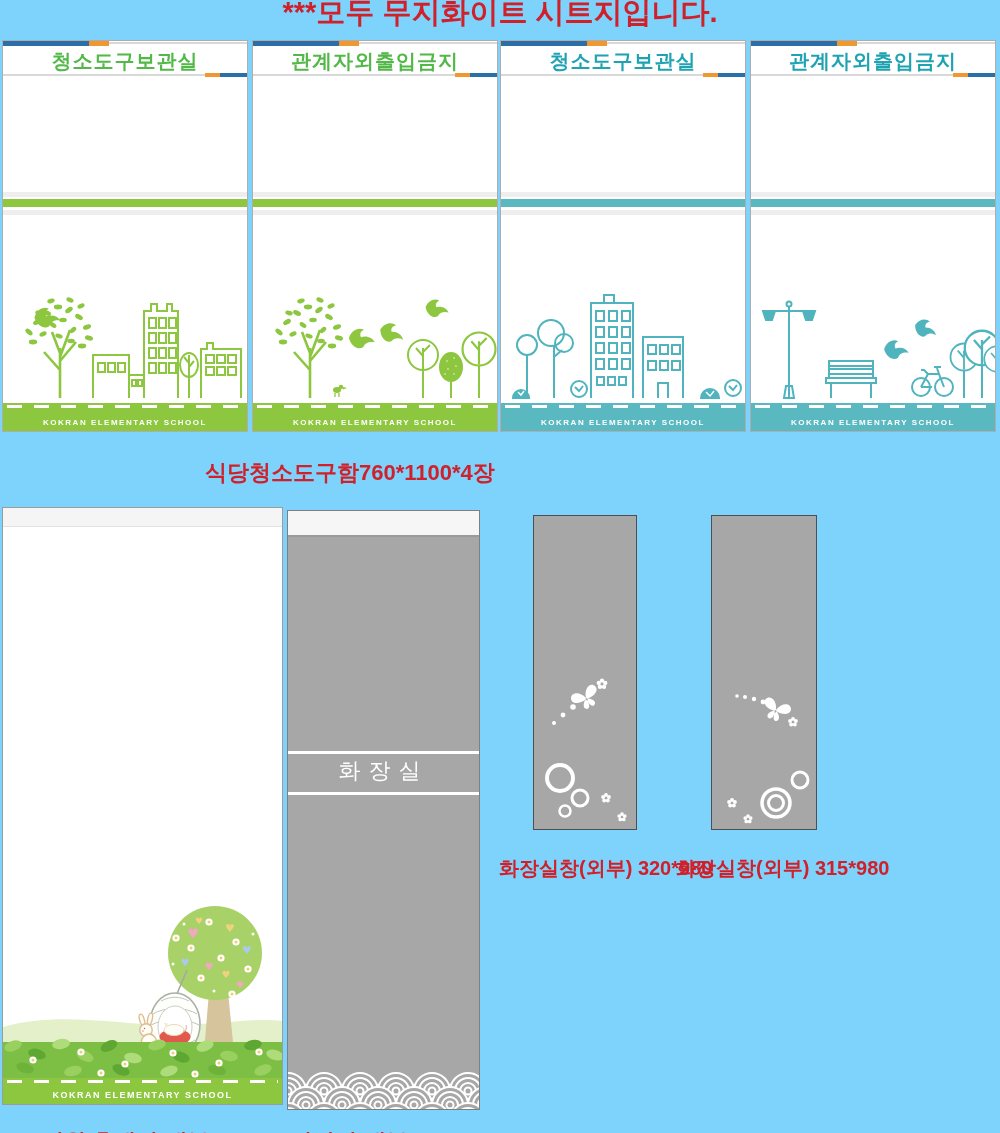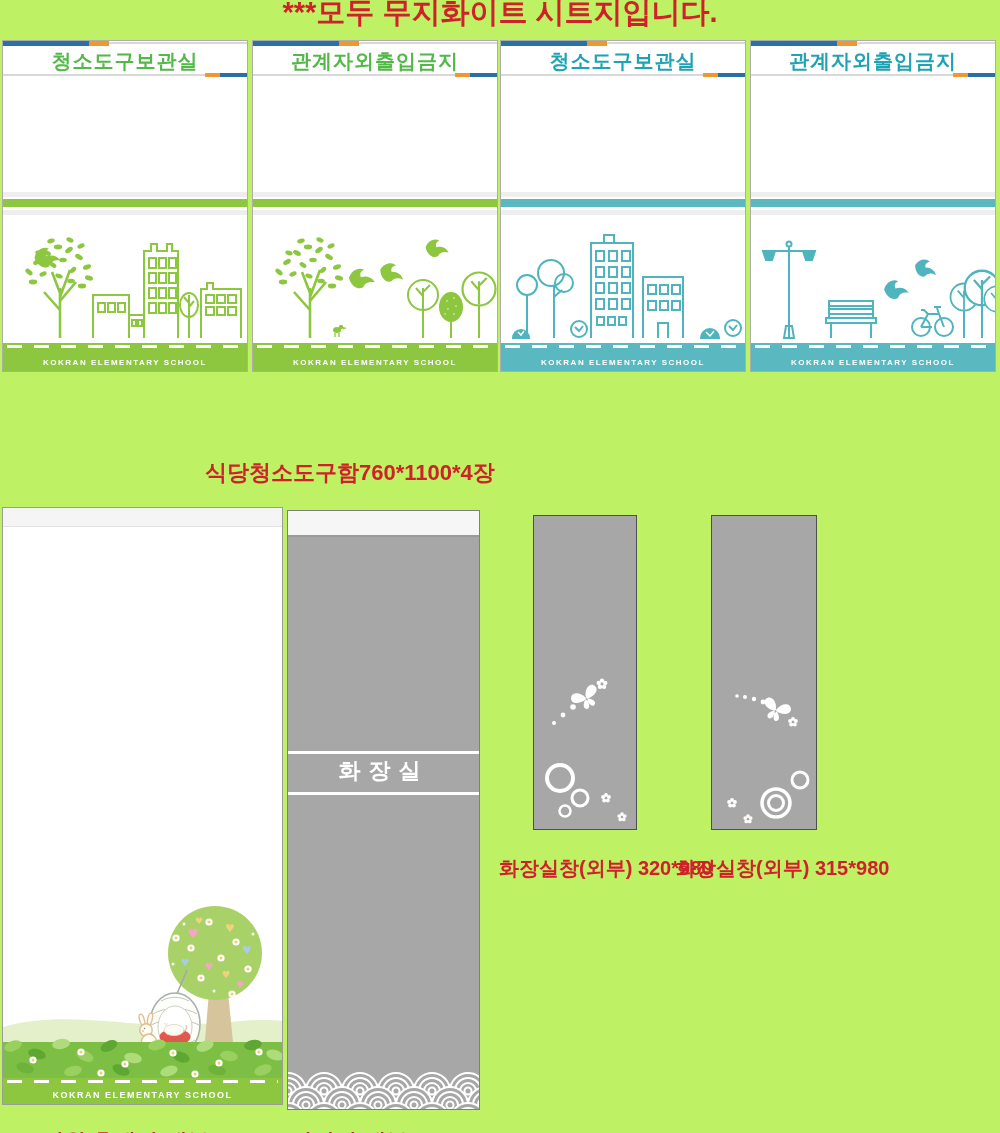--- a/index.html
+++ b/index.html
@@ -1,25 +1,25 @@
 <!DOCTYPE html>
 <html><head>
 <meta charset="utf-8">
 <style>
   html,body{margin:0;padding:0;background:#fff;font-family:"Liberation Sans",sans-serif;}
-  #canvas{position:relative;width:1000px;height:1133px;overflow:hidden;background:#bef264;}
+  #canvas{position:relative;width:1000px;height:1133px;overflow:hidden;background:#7dd3fc;}
   #title{position:absolute;top:-7px;left:0;right:0;text-align:center;font-size:29px;font-weight:bold;color:#d0202a;white-space:nowrap;}
   .caption{position:absolute;font-weight:bold;color:#d0202a;white-space:nowrap;margin-top:18px;}
   #cap-top{left:205px;top:440px;font-size:22px;}
   #cap-lounge{left:20px;top:1109px;font-size:22px;}
   #cap-toilet{left:291px;top:1109px;font-size:22px;}
   #cap-winA{left:499px;top:837px;width:176px;text-align:center;font-size:20px;}
   #cap-winB{left:676px;top:837px;width:176px;text-align:right;font-size:20px;}
 
-  .panel{position:absolute;top:40px;width:246px;height:332px;border:1px solid #adadad;background:#fff;box-sizing:border-box;}
+  .panel{position:absolute;top:40px;width:246px;height:392px;border:1px solid #adadad;background:#fff;box-sizing:border-box;}
   .hbar-blue{position:absolute;top:0;left:0;width:86px;height:5px;background:#2a6fa8;}
   .hbar-orange{position:absolute;top:0;left:86px;width:20px;height:5px;background:#f0982f;}
   .hbar-gray{position:absolute;top:1px;left:106px;right:0;height:2px;background:#d8d8d8;}
   .hdr{position:absolute;top:7px;left:0;right:0;text-align:center;font-size:20px;font-weight:bold;letter-spacing:1px;}
   .panel.g .hdr{color:#52b848;}
   .panel.t .hdr{color:#1fa3b3;}
   .uline-gray{position:absolute;top:33px;left:0;width:202px;height:2px;background:#d8d8d8;}
   .uline-orange{position:absolute;top:32px;left:202px;width:15px;height:4px;background:#f0982f;}
   .uline-blue{position:absolute;top:32px;left:217px;right:0;height:4px;background:#2a6fa8;}
   .stripe{position:absolute;left:0;right:0;height:5px;background:#eeeeee;}
@@ -37,21 +37,21 @@
   #lounge{position:absolute;left:2px;top:507px;width:281px;height:598px;border:1px solid #9c9c9c;background:#fff;box-sizing:border-box;}
   #lounge .topstrip{position:absolute;top:0;left:0;right:0;height:18px;background:#f5f5f5;border-bottom:1px solid #e2e2e2;}
   #lounge svg{position:absolute;left:0;bottom:26px;}
   #lounge .band{height:26px;background:#8dc63f;}
   #lounge .school{font-size:9px;}
 
   #toilet{position:absolute;left:287px;top:510px;width:193px;height:600px;border:1px solid #7f7f7f;background:#a7a7a7;box-sizing:border-box;}
   #toilet .topstrip{position:absolute;top:0;left:0;right:0;height:24px;background:#f6f6f6;border-bottom:2px solid #9a9a9a;}
   .tline{position:absolute;left:0;right:0;height:3px;background:#fff;}
   .tl1{top:240px}.tl2{top:281px}
-  #toilet .tlabel{position:absolute;top:245px;left:0;right:0;text-align:center;color:#fff;font-size:22px;font-weight:bold;letter-spacing:8px;box-sizing:border-box;}
+  #toilet .tlabel{position:absolute;top:245px;left:0;right:0;text-align:center;color:#fff;font-size:22px;font-weight:normal;letter-spacing:8px;box-sizing:border-box;}
   #toilet svg{position:absolute;left:0;bottom:0;}
 
   .window{position:absolute;top:515px;width:104px;height:315px;background:#a7a7a7;border:1px solid #4f4f4f;box-sizing:border-box;}
   #winA{left:533px;}
   #winB{left:711px;width:106px;}
 </style>
 </head>
 <body>
 
 <div id="canvas">

